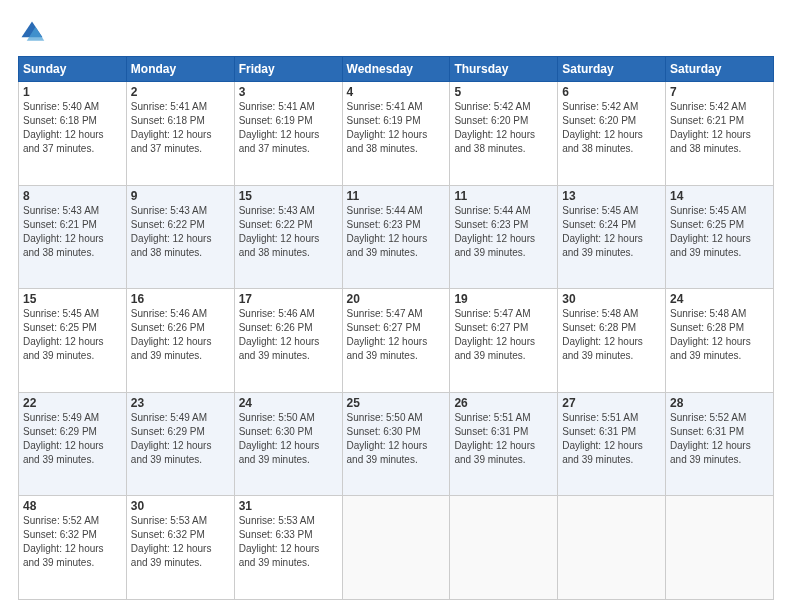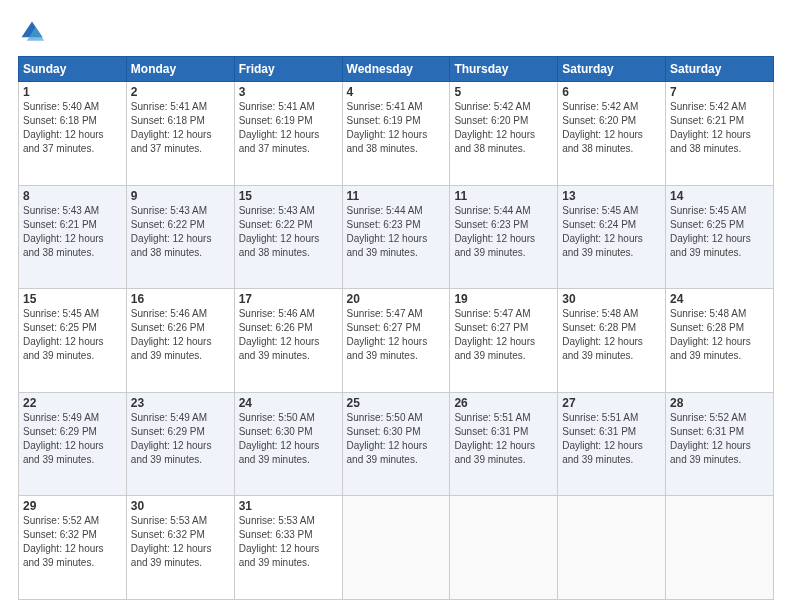--- a/index.html
+++ b/index.html
@@ -256,21 +256,21 @@
           <td><span class="day-num">27</span><span class="day-info" style="white-space: pre-line;">Sunrise: 5:51 AM
 Sunset: 6:31 PM
 Daylight: 12 hours
 and 39 minutes.</span></td>
           <td><span class="day-num">28</span><span class="day-info" style="white-space: pre-line;">Sunrise: 5:52 AM
 Sunset: 6:31 PM
 Daylight: 12 hours
 and 39 minutes.</span></td>
         </tr>
         <tr>
-          <td><span class="day-num">29</span><span class="day-info" style="white-space: pre-line;">Sunrise: 5:52 AM
+          <td><span class="day-num">48</span><span class="day-info" style="white-space: pre-line;">Sunrise: 5:52 AM
 Sunset: 6:32 PM
 Daylight: 12 hours
 and 39 minutes.</span></td>
           <td><span class="day-num">30</span><span class="day-info" style="white-space: pre-line;">Sunrise: 5:53 AM
 Sunset: 6:32 PM
 Daylight: 12 hours
 and 39 minutes.</span></td>
           <td><span class="day-num">31</span><span class="day-info" style="white-space: pre-line;">Sunrise: 5:53 AM
 Sunset: 6:33 PM
 Daylight: 12 hours

